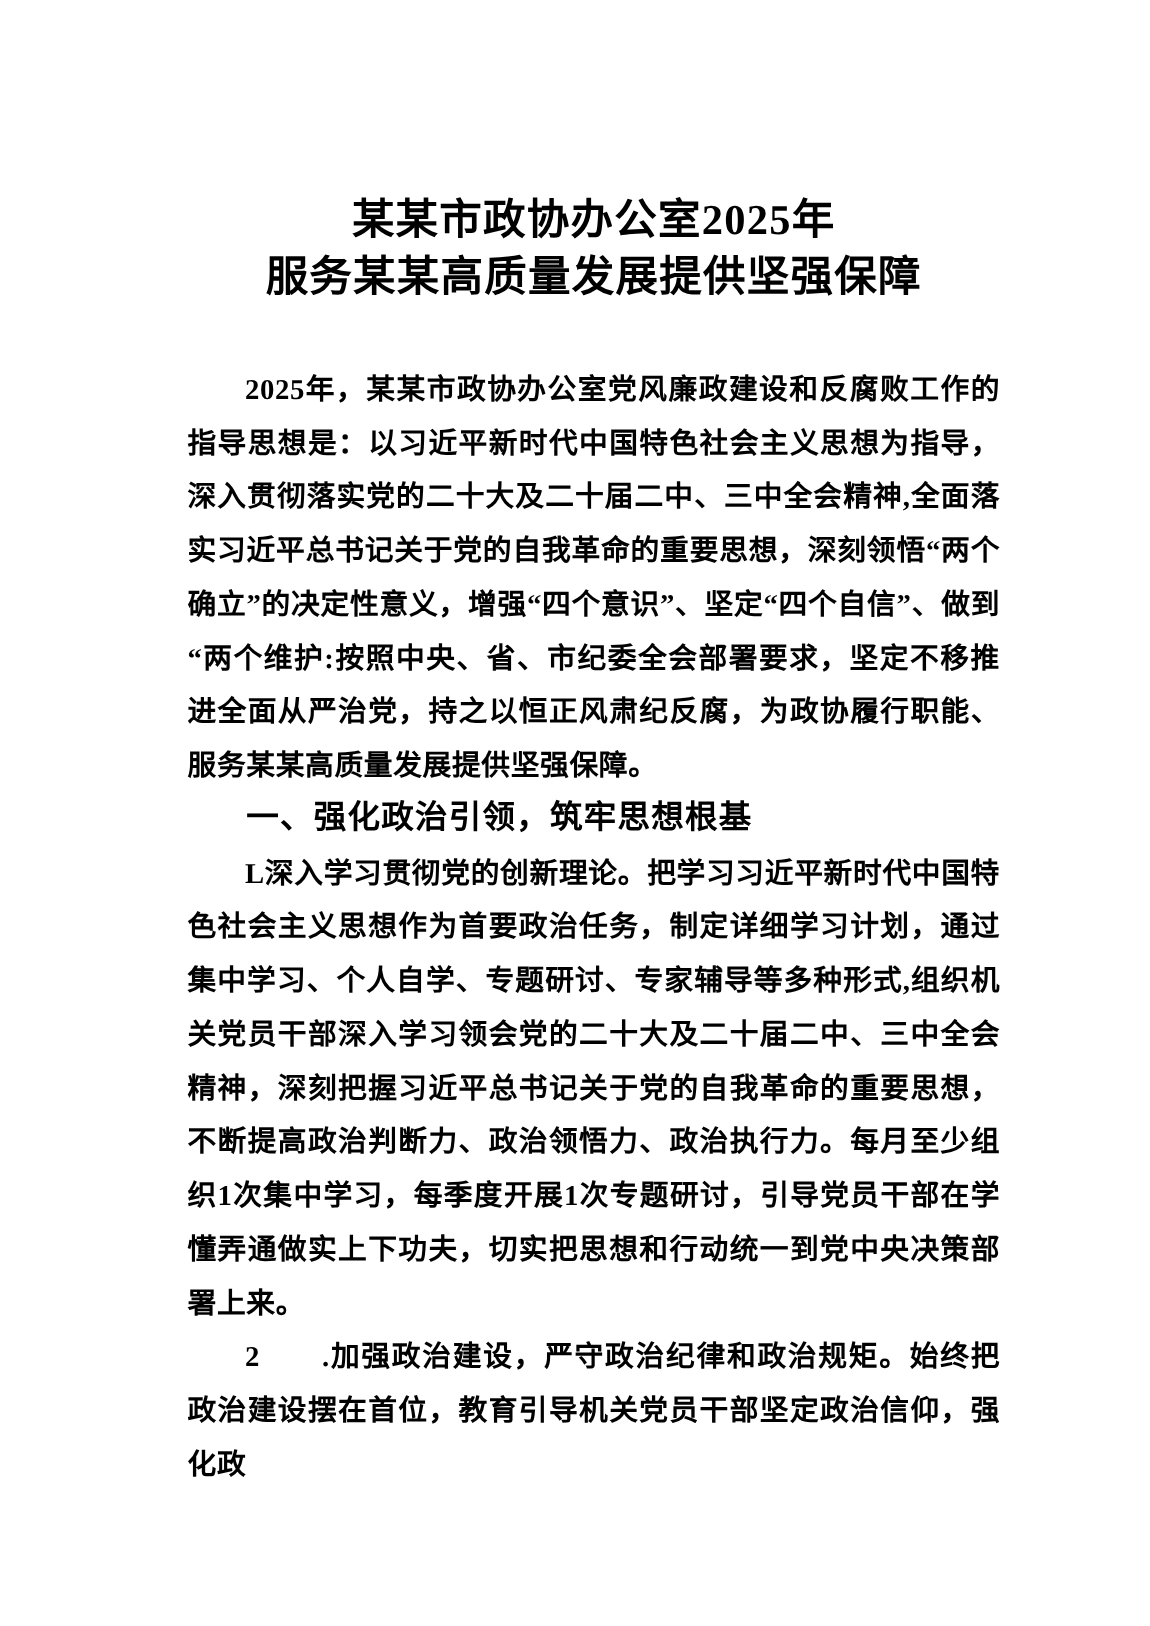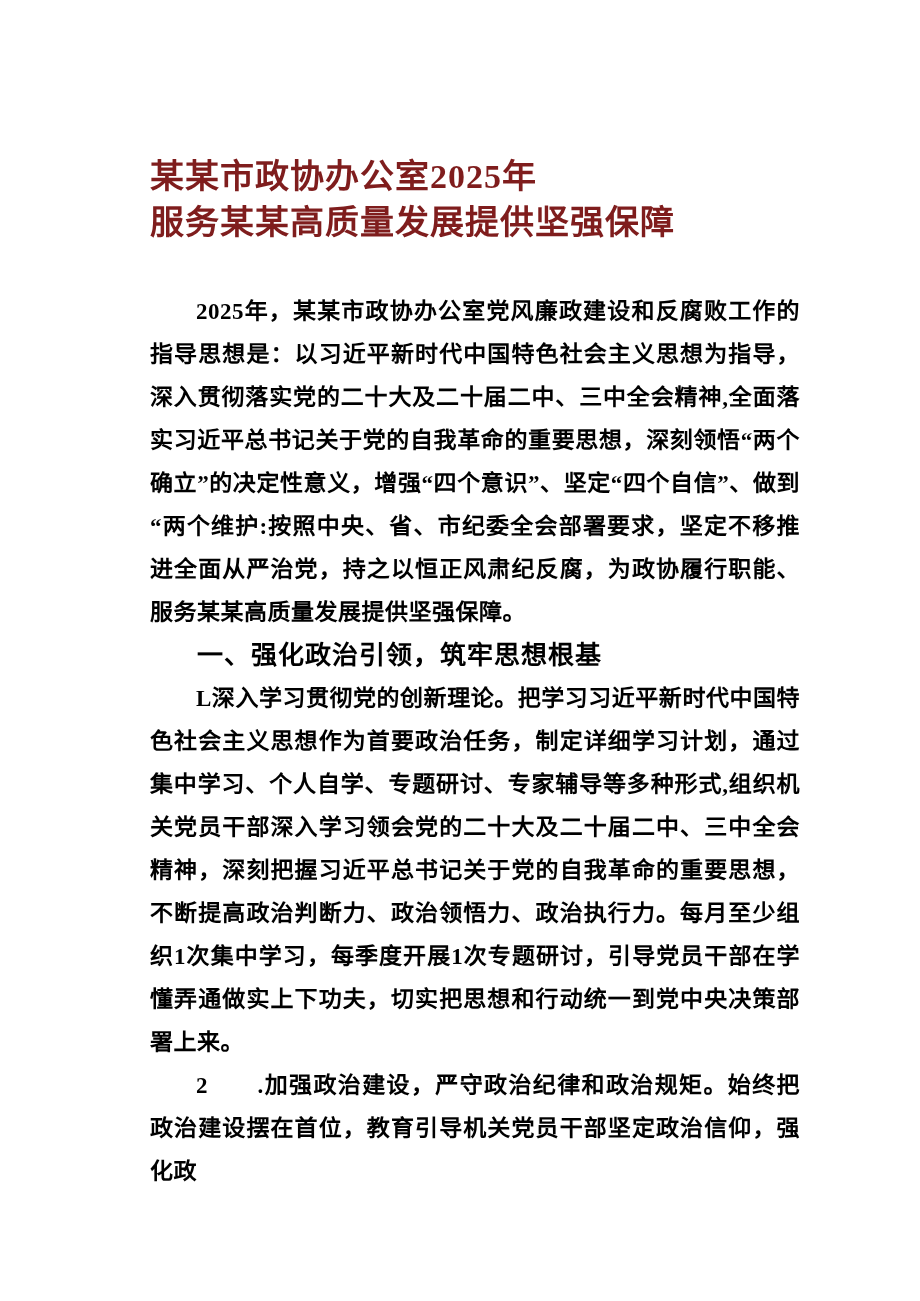--- a/index.html
+++ b/index.html
@@ -20,39 +20,40 @@
     left: 150px;
     top: 154px;
     width: 650px;
   }
   .doc-title {
     font-family: "Liberation Serif", "DejaVu Serif", serif;
     font-weight: 700;
     font-size: 34px;
     line-height: 46px;
     letter-spacing: 1px;
-    color: #7f1d1d;
+    text-align: center;
+    color: #000000;
   }
   .doc-body {
     margin-top: 44px;
     font-family: "Liberation Serif", "DejaVu Serif", serif;
     font-size: 23px;
     line-height: 43px;
     letter-spacing: 0.5px;
     color: #000000;
   }
   .para {
     margin: 0;
     text-indent: 2em;
     text-align: justify;
     font-weight: bold;
   }
   .sec-heading {
     margin: 0;
-    font-family: Liberation Sans, sans-serif;
+    font-family: Liberation Mono, monospace;
     font-weight: 600;
     font-size: 26px;
     line-height: 43px;
     letter-spacing: 1px;
     text-indent: 47px;
     color: #000000;
     white-space: nowrap;
   }
 </style>
 </head>

